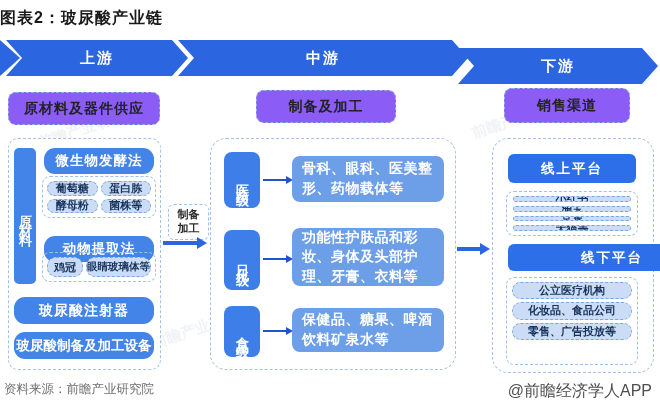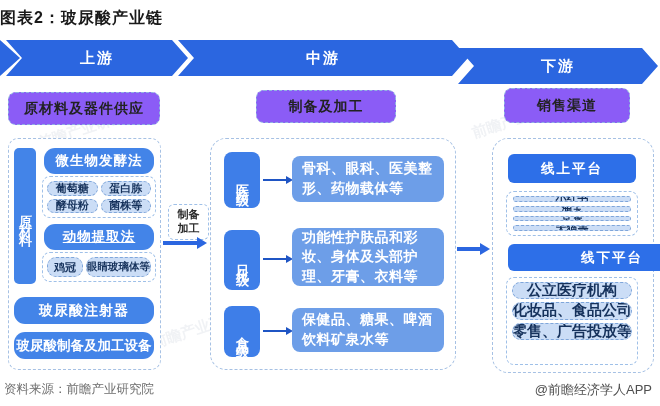--- a/index.html
+++ b/index.html
@@ -34,21 +34,21 @@
   .left-container{left:8px;top:138px;width:151px;height:230px;border-radius:10px;}
   .mid-container{left:210px;top:138px;width:244px;height:230px;border-radius:16px;}
   .right-container{left:492px;top:138px;width:160px;height:233px;border-radius:16px;}
 
   
   .blue{position:absolute;background:#4384E8;color:#fff;font-weight:bold;border-radius:11px;
       display:flex;align-items:center;justify-content:center;text-align:center;}
   .vlabel{left:14px;top:148px;width:22px;height:136px;writing-mode:vertical-rl;text-orientation:upright;
       font-size:13px;letter-spacing:9px;border-radius:5px;padding-top:4px;box-sizing:border-box;}
   .m1{left:44px;top:148px;width:110px;height:26px;font-size:13.5px;letter-spacing:1px;}
-  .m2{left:44px;top:224px;width:110px;height:26px;font-size:13.5px;letter-spacing:1px;text-decoration:underline;}
+  .m2{left:44px;top:236px;width:110px;height:26px;font-size:13.5px;letter-spacing:1px;}
   .d1{left:14px;top:297px;width:140px;height:27px;font-size:14px;letter-spacing:1px;}
   .d2{left:14px;top:332px;width:140px;height:27px;font-size:13.5px;}
 
   
   .items{position:absolute;border:1.5px dashed #9FC0E8;border-radius:8px;box-sizing:border-box;}
   .pill{background:#CBDDF6;border:1px dashed #7FA6DA;border-radius:9px;color:#16325c;
       font-size:11px;font-weight:bold;display:flex;align-items:center;justify-content:center;
       white-space:nowrap;overflow:hidden;}
   .items1{left:42px;top:176px;width:114px;height:42px;display:grid;grid-template-columns:1fr 1fr;
       gap:3px;padding:4px;}
@@ -86,25 +86,25 @@
   .c1{top:156px;height:46px;} .c2{top:228px;height:58px;} .c3{top:308px;height:44px;}
 
   
   .deep{background:#2D6FE8;border-radius:6px;font-size:13.5px;letter-spacing:2px;}
   .online{left:508px;top:154px;width:128px;height:29px;}
   .offline{left:508px;top:244px;width:128px;height:27px;padding-left:40px;}
   .online-items{left:506px;top:191px;width:132px;height:45px;display:grid;grid-template-columns:1fr;
       gap:4px;padding:4px 6px;}
   .offline-items{left:506px;top:277px;width:132px;height:88px;display:grid;grid-template-rows:repeat(4,1fr);
       gap:3px;padding:4px 5px;}
-  .offline-items .pill{font-size:15px;}
+  .offline-items .pill{font-size:11px;}
 
   
   .source{position:absolute;left:4px;top:381px;font-size:12.5px;color:#6e6e6e;}
-  .credit{position:absolute;right:8px;top:381px;font-size:13px;color:#4f4f4f;}
+  .credit{position:absolute;right:8px;top:381px;font-size:16px;color:#4f4f4f;}
 </style>
 </head>
 <body>
 
 <div class="canvas">
 
   <div class="title">图表2：玻尿酸产业链</div>
 
   <span class="wm wm1">前瞻产业研究院</span>
   <span class="wm wm2">前瞻产业研究院</span>

